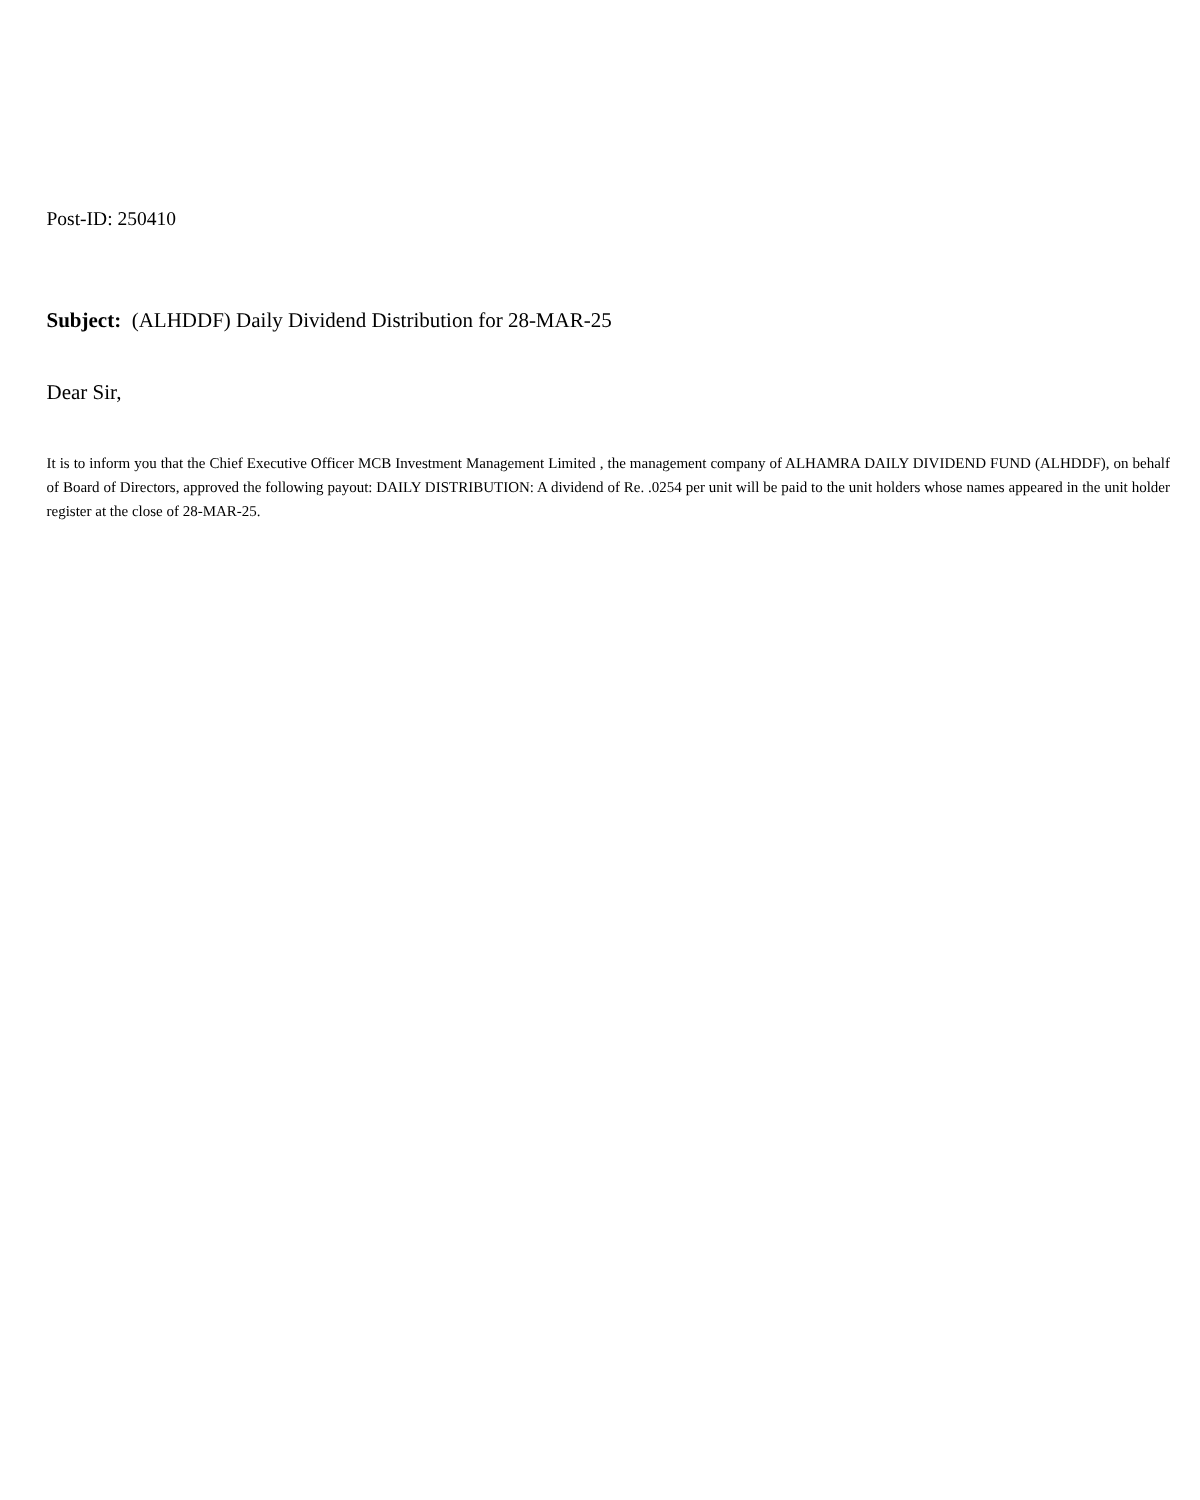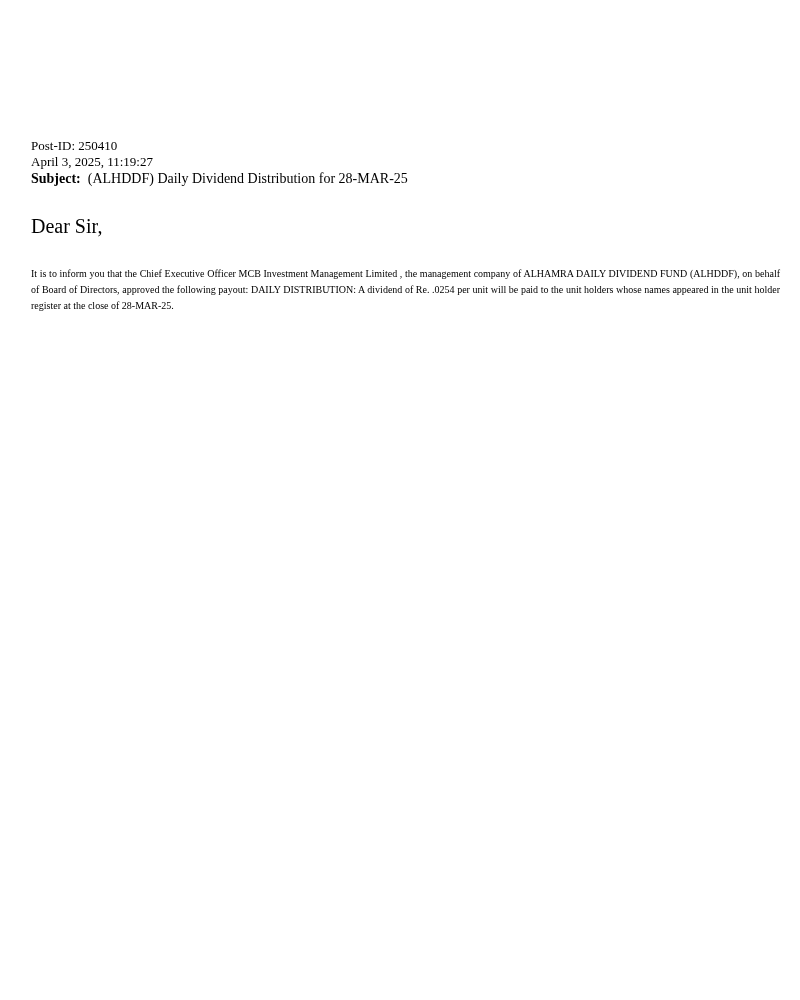--- a/index.html
+++ b/index.html
@@ -23,30 +23,31 @@
   }
   .recipient {
     margin-top: 19px;
     font-size: 13px;
     line-height: 16px;
   }
   .bold {
     font-weight: bold;
   }
   .subject {
+    margin-top: 52px;
     font-size: 14px;
     line-height: 17px;
   }
   .subject .label {
     font-weight: bold;
     margin-right: 7px;
   }
   .salutation {
     margin-top: 31px;
-    font-size: 20px;
+    font-size: 14px;
     line-height: 17px;
   }
   .body-para {
     margin-top: 31px;
     font-size: 10px;
     line-height: 16px;
     text-align: justify;
     width: 749px;
   }
   .closing {
@@ -55,21 +56,20 @@
     line-height: 17px;
   }
 </style>
 </head>
 <body>
 
 <div class="page">
 
   <div class="meta">
     <div>Post-ID: 250410</div>
-    <div>April 3, 2025, 11:19:27</div>
   </div>
 
 
   <div class="subject">
     <span class="label">Subject:</span><span>(ALHDDF) Daily Dividend Distribution for 28-MAR-25</span>
   </div>
 
   <div class="salutation">Dear Sir,</div>
 
   <div class="body-para">It is to inform you that the Chief Executive Officer MCB Investment Management Limited , the management company of ALHAMRA DAILY DIVIDEND FUND (ALHDDF), on behalf of Board of Directors, approved the following payout: DAILY DISTRIBUTION: A dividend of Re. .0254 per unit will be paid to the unit holders whose names appeared in the unit holder register at the close of 28-MAR-25.</div>

